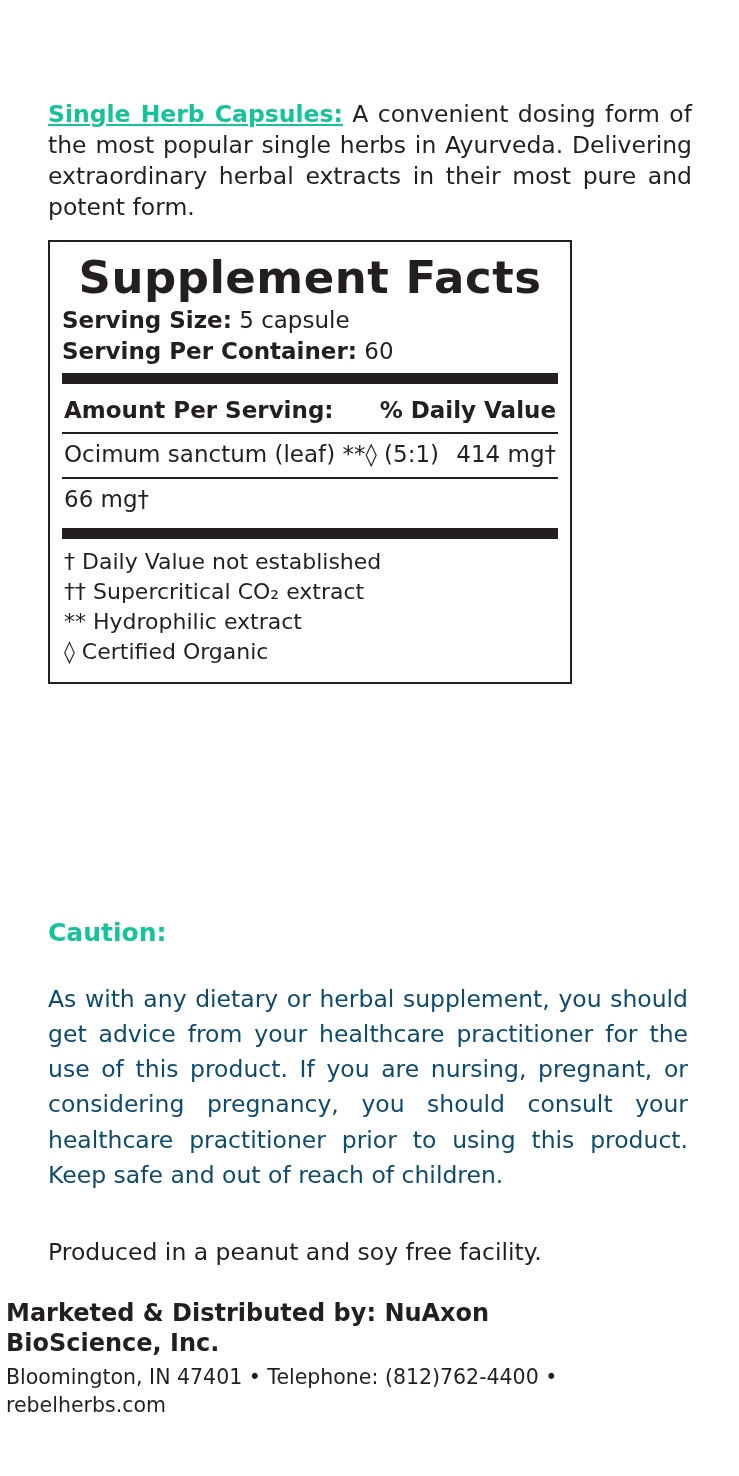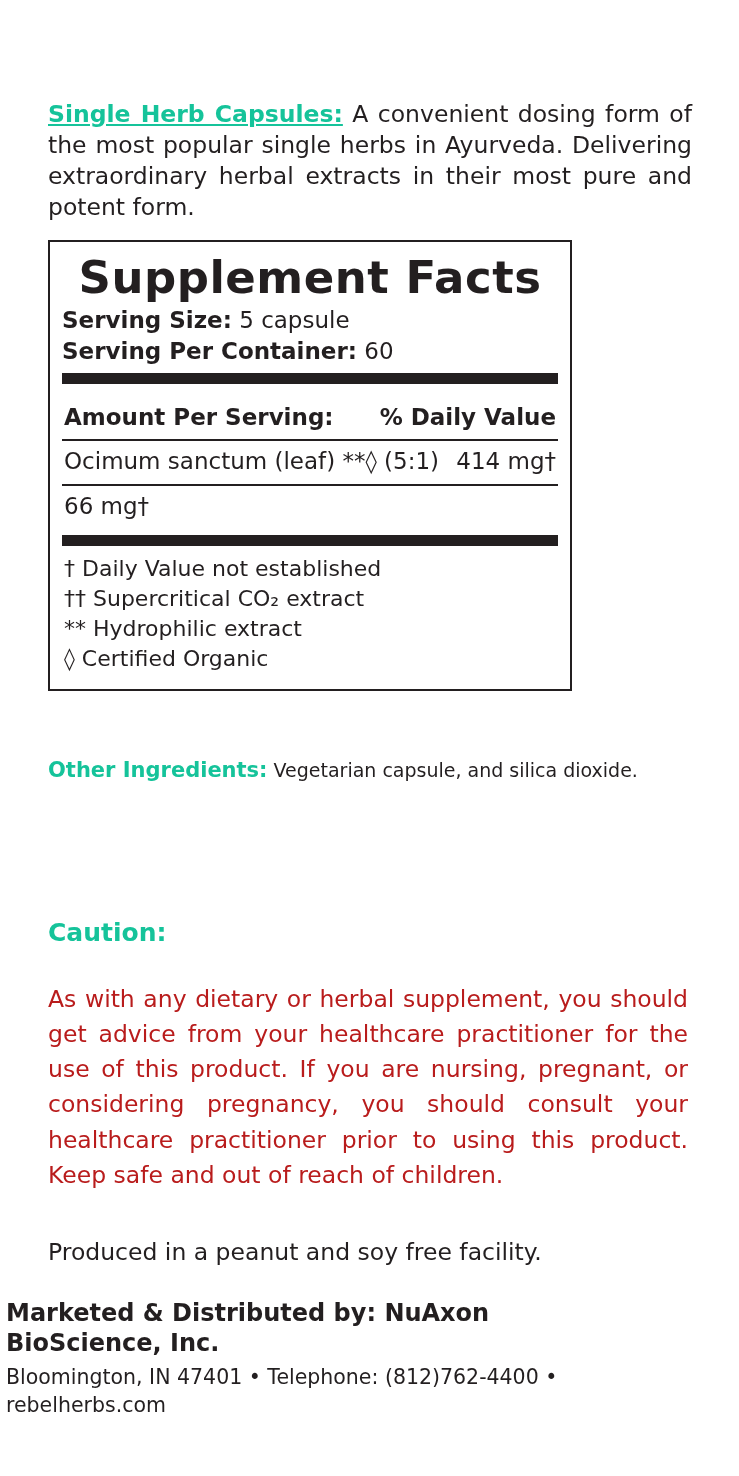--- a/index.html
+++ b/index.html
@@ -83,21 +83,21 @@
     display: flex;
     justify-content: space-between;
     align-items: baseline;
     font-size: 23px;
     line-height: 1.3;
     padding: 6px 2px 7px 2px;
     color: #231f20;
   }
   .sf-row.head {
     font-weight: bold;
-    padding-top: 19px;
+    padding-top: 12px;
     padding-bottom: 6px;
   }
   .sf-row .left { text-align: left; }
   .sf-row .right { text-align: right; white-space: nowrap; }
 
   .sf-footnotes {
     font-size: 22px;
     line-height: 1.37;
     padding: 8px 2px 0 2px;
     color: #231f20;
@@ -130,21 +130,21 @@
     color: #15c39a;
   }
   .caution-body {
     position: absolute;
     left: 48px;
     top: 958px;
     width: 640px;
     font-size: 23.5px;
     line-height: 1.5;
     text-align: justify;
-    color: #b91c1c;
+    color: #0c4a6e;
   }
   .produced {
     position: absolute;
     left: 48px;
     top: 1212px;
     width: 640px;
     font-size: 23.5px;
     line-height: 1.4;
     color: #231f20;
   }
@@ -217,23 +217,20 @@
     <div class="rule-thick"></div>
 
     <div class="sf-footnotes">
       <div>† Daily Value not established</div>
       <div>†† Supercritical CO₂ extract</div>
       <div>** Hydrophilic extract</div>
       <div>◊ Certified Organic</div>
     </div>
   </div>
 
-  <div class="other-ing">
-    <span class="label">Other Ingredients:</span><span> Vegetarian capsule, and silica dioxide.</span>
-  </div>
 
   <div class="caution-head">Caution:</div>
   <p class="caution-body">As with any dietary or herbal supplement, you should get advice from your healthcare practitioner for the use of this product. If you are nursing, pregnant, or considering pregnancy, you should consult your healthcare practitioner prior to using this product. Keep safe and out of reach of children.</p>
   <p class="produced">Produced in a peanut and soy free facility.</p>
 
   <div class="footer">
     <div class="line1">Marketed &amp; Distributed by: NuAxon BioScience, Inc.</div>
     <div class="line2">Bloomington, IN 47401  •  Telephone: (812)762-4400  •  rebelherbs.com</div>
   </div>
 

